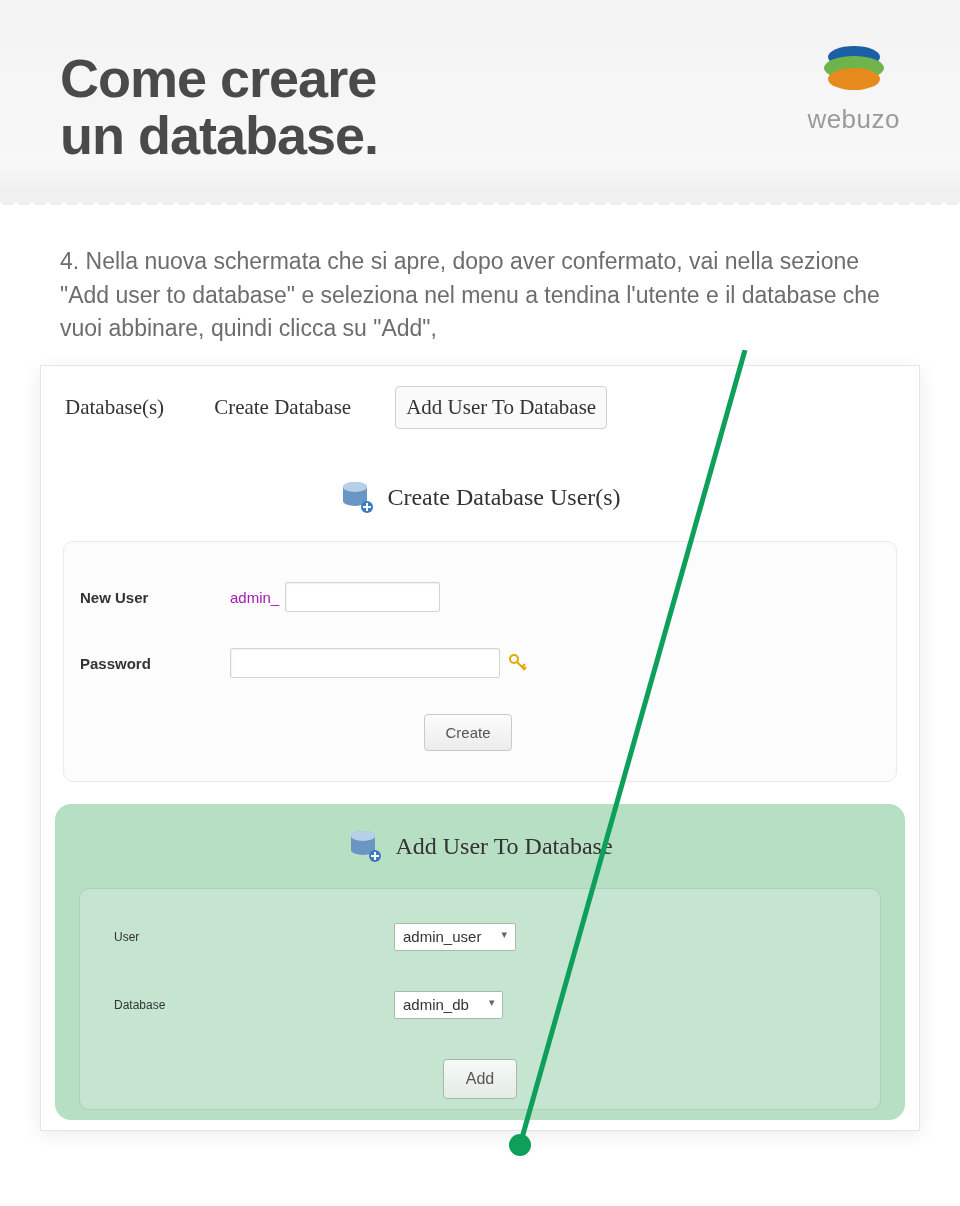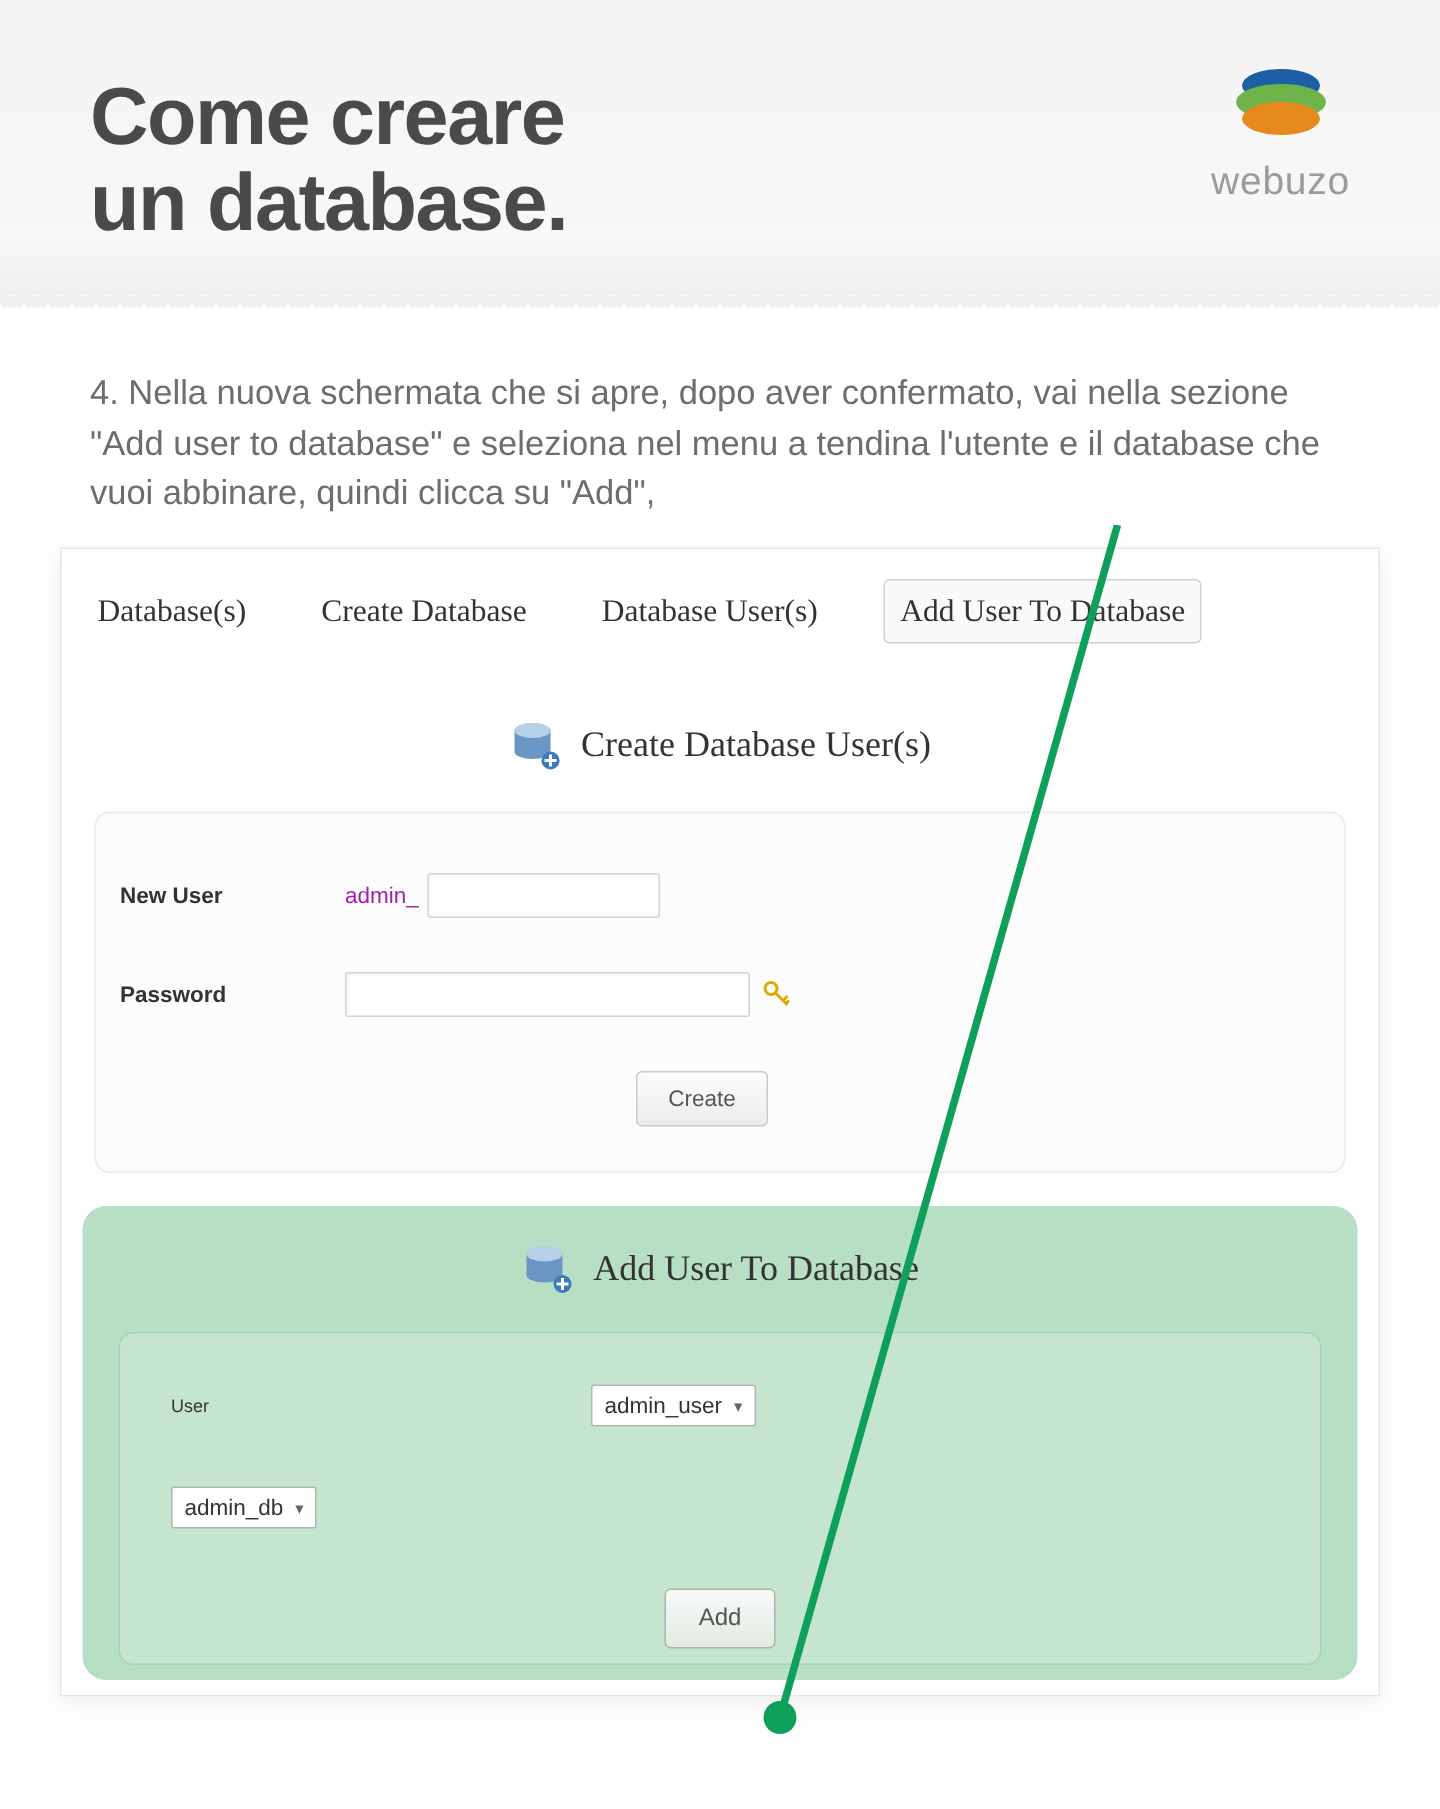--- a/index.html
+++ b/index.html
@@ -156,22 +156,21 @@
     margin: 6px 0 24px 0;
   }
   .inner-card {
     background: #c6e5d0;
     border: 1px solid #a9d2b6;
     border-radius: 10px;
     padding: 34px 34px 10px 34px;
   }
   .select-box {
     display: inline-flex;
-    align-items: center;
-    gap: 8px;
+    gap: 20px;
     border: 1px solid #aab8ad;
     background: #fff;
     border-radius: 2px;
     padding: 4px 8px;
     font-size: 15px;
     color: #333;
     height: 28px;
     cursor: pointer;
   }
   .chev { font-size: 11px; color: #666; }
@@ -221,21 +220,20 @@
 <div class="body-text">
   <span class="step-num">4.</span>
   <span>Nella nuova schermata che si apre, dopo aver confermato, vai nella sezione "Add user to database" e seleziona nel menu a tendina l'utente e il database che vuoi abbinare, quindi clicca su "Add",</span>
 </div>
 
 <div class="panel">
 
   <div class="tabs">
     <div class="tab">Database(s)</div>
     <div class="tab">Create Database</div>
-    <div class="tab">Database User(s)</div>
     <div class="tab active">Add User To Database</div>
   </div>
 
   <div class="section-title">
     <svg class="db-icon" viewBox="0 0 36 36">
       <ellipse cx="16" cy="8" rx="12" ry="5" fill="#8fb4d9"></ellipse>
       <path d="M4 8 v14 a12 5 0 0 0 24 0 V8" fill="#6a96c4"></path>
       <ellipse cx="16" cy="8" rx="12" ry="5" fill="#b6d0ea"></ellipse>
       <circle cx="28" cy="28" r="6" fill="#3b7bbf"></circle>
       <path d="M28 24v8M24 28h8" stroke="#fff" stroke-width="2"></path>
@@ -276,20 +274,21 @@
 
     <div class="inner-card">
       <div class="inner-row">
         <div class="inner-label">User</div>
         <div class="select-box">
           <span>admin_user</span>
           <span class="chev">▾</span>
         </div>
       </div>
       <div class="inner-row">
+        <div class="inner-label">Database</div>
         <div class="select-box">
           <span>admin_db</span>
           <span class="chev">▾</span>
         </div>
       </div>
       <div class="add-btn-row">
         <div class="add-btn">Add</div>
       </div>
     </div>
   </div>

